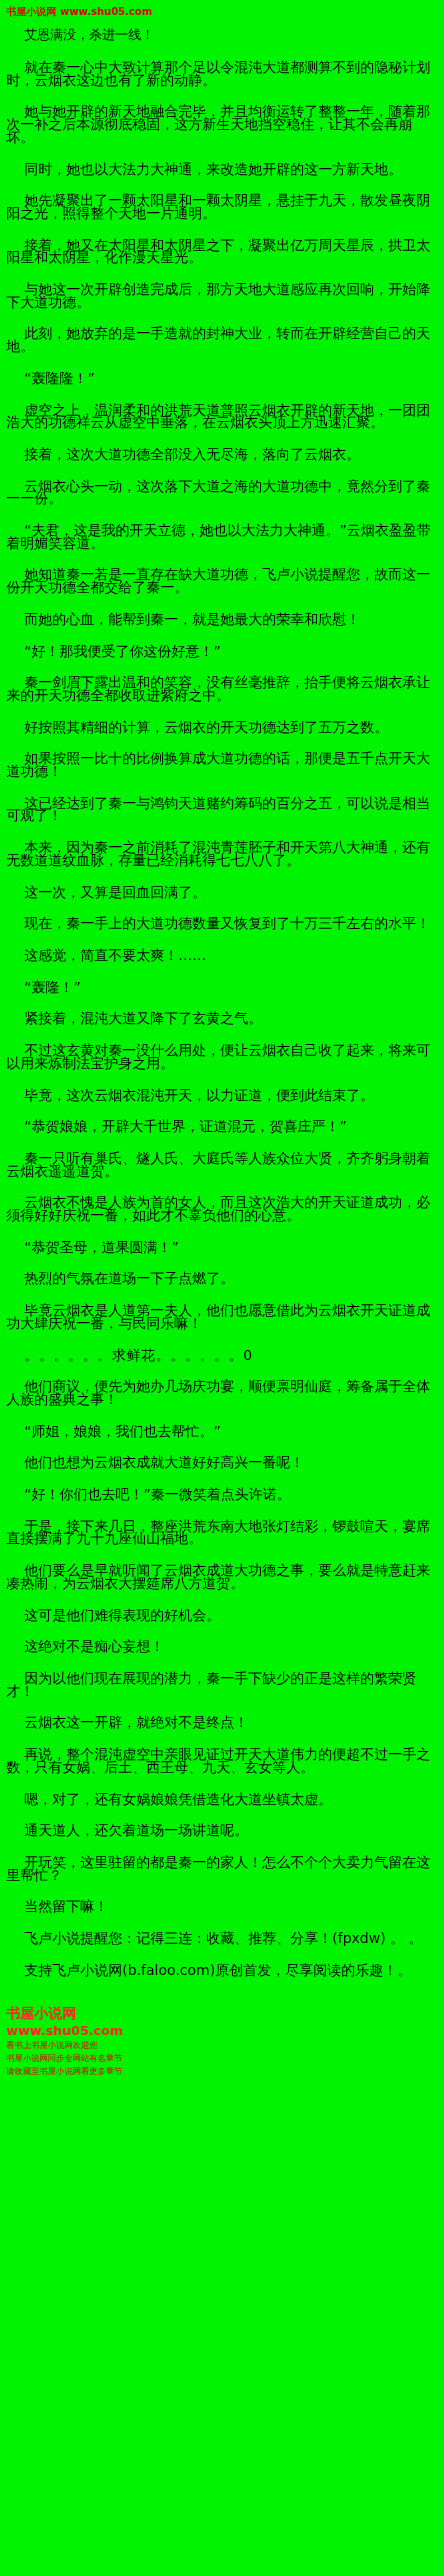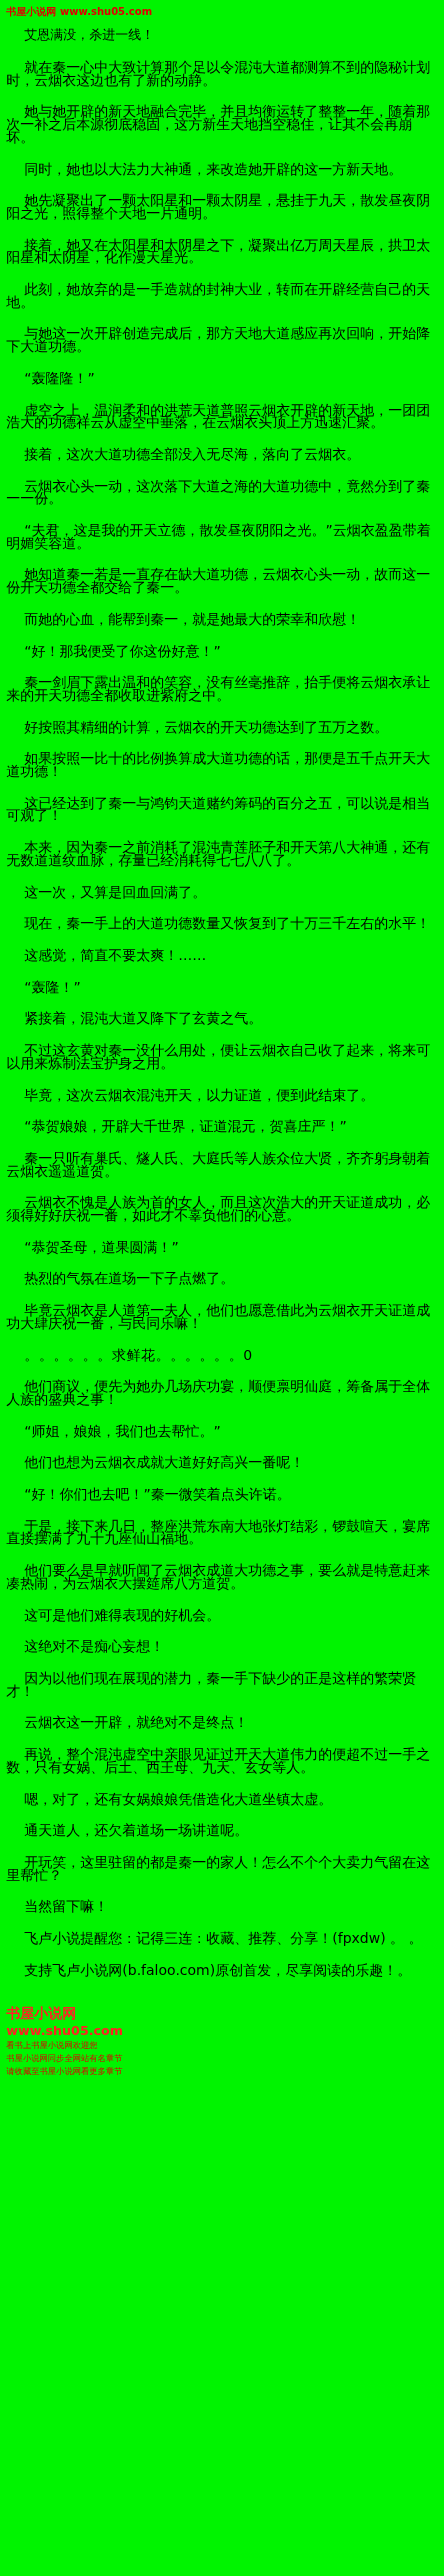--- a/index.html
+++ b/index.html
@@ -78,28 +78,28 @@
   </div>
 
   <p class="chapter-title">艾恩满没，杀进一线！</p>
 
   <div>
       <p class="para">就在秦一心中大致计算那个足以令混沌大道都测算不到的隐秘计划时，云烟衣这边也有了新的动静。</p>
       <p class="para">她与她开辟的新天地融合完毕，并且均衡运转了整整一年，随着那次一补之后本源彻底稳固，这方新生天地挡空稳住，让其不会再崩坏。</p>
       <p class="para">同时，她也以大法力大神通，来改造她开辟的这一方新天地。</p>
       <p class="para">她先凝聚出了一颗太阳星和一颗太阴星，悬挂于九天，散发昼夜阴阳之光，照得整个天地一片通明。</p>
       <p class="para">接着，她又在太阳星和太阴星之下，凝聚出亿万周天星辰，拱卫太阳星和太阴星，化作漫天星光。</p>
+      <p class="para">与她这一次开辟创造完成后，那方天地大道感应再次回响，开始降下大道功德。</p>
       <p class="para">此刻，她放弃的是一手造就的封神大业，转而在开辟经营自己的天地。</p>
-      <p class="para">与她这一次开辟创造完成后，那方天地大道感应再次回响，开始降下大道功德。</p>
       <p class="para">“轰隆隆！”</p>
       <p class="para">虚空之上，温润柔和的洪荒天道普照云烟衣开辟的新天地，一团团浩大的功德祥云从虚空中垂落，在云烟衣头顶上方迅速汇聚。</p>
       <p class="para">接着，这次大道功德全部没入无尽海，落向了云烟衣。</p>
       <p class="para">云烟衣心头一动，这次落下大道之海的大道功德中，竟然分到了秦一一份。</p>
-      <p class="para">“夫君，这是我的开天立德，散发昼夜阴阳之光。”云烟衣盈盈带着明媚笑容道。</p>
-      <p class="para">她知道秦一若是一直存在缺大道功德，云烟衣心头一动，故而这一份开天功德全都交给了秦一。</p>
+      <p class="para">“夫君，这是我的开天立德，她也以大法力大神通。”云烟衣盈盈带着明媚笑容道。</p>
+      <p class="para">她知道秦一若是一直存在缺大道功德，飞卢小说提醒您，故而这一份开天功德全都交给了秦一。</p>
       <p class="para">而她的心血，能帮到秦一，就是她最大的荣幸和欣慰！</p>
       <p class="para">“好！那我便受了你这份好意！”</p>
       <p class="para">秦一剑眉下露出温和的笑容，没有丝毫推辞，抬手便将云烟衣承让来的开天功德全都收取进紫府之中。</p>
       <p class="para">好按照其精细的计算，云烟衣的开天功德达到了五万之数。</p>
       <p class="para">如果按照一比十的比例换算成大道功德的话，那便是五千点开天大道功德！</p>
       <p class="para">这已经达到了秦一与鸿钧天道赌约筹码的百分之五，可以说是相当可观了！</p>
       <p class="para">本来，因为秦一之前消耗了混沌青莲胚子和开天第八大神通，还有无数道道纹血脉，存量已经消耗得七七八八了。</p>
       <p class="para">这一次，又算是回血回满了。</p>
       <p class="para">现在，秦一手上的大道功德数量又恢复到了十万三千左右的水平！</p>
       <p class="para">这感觉，简直不要太爽！……</p>

